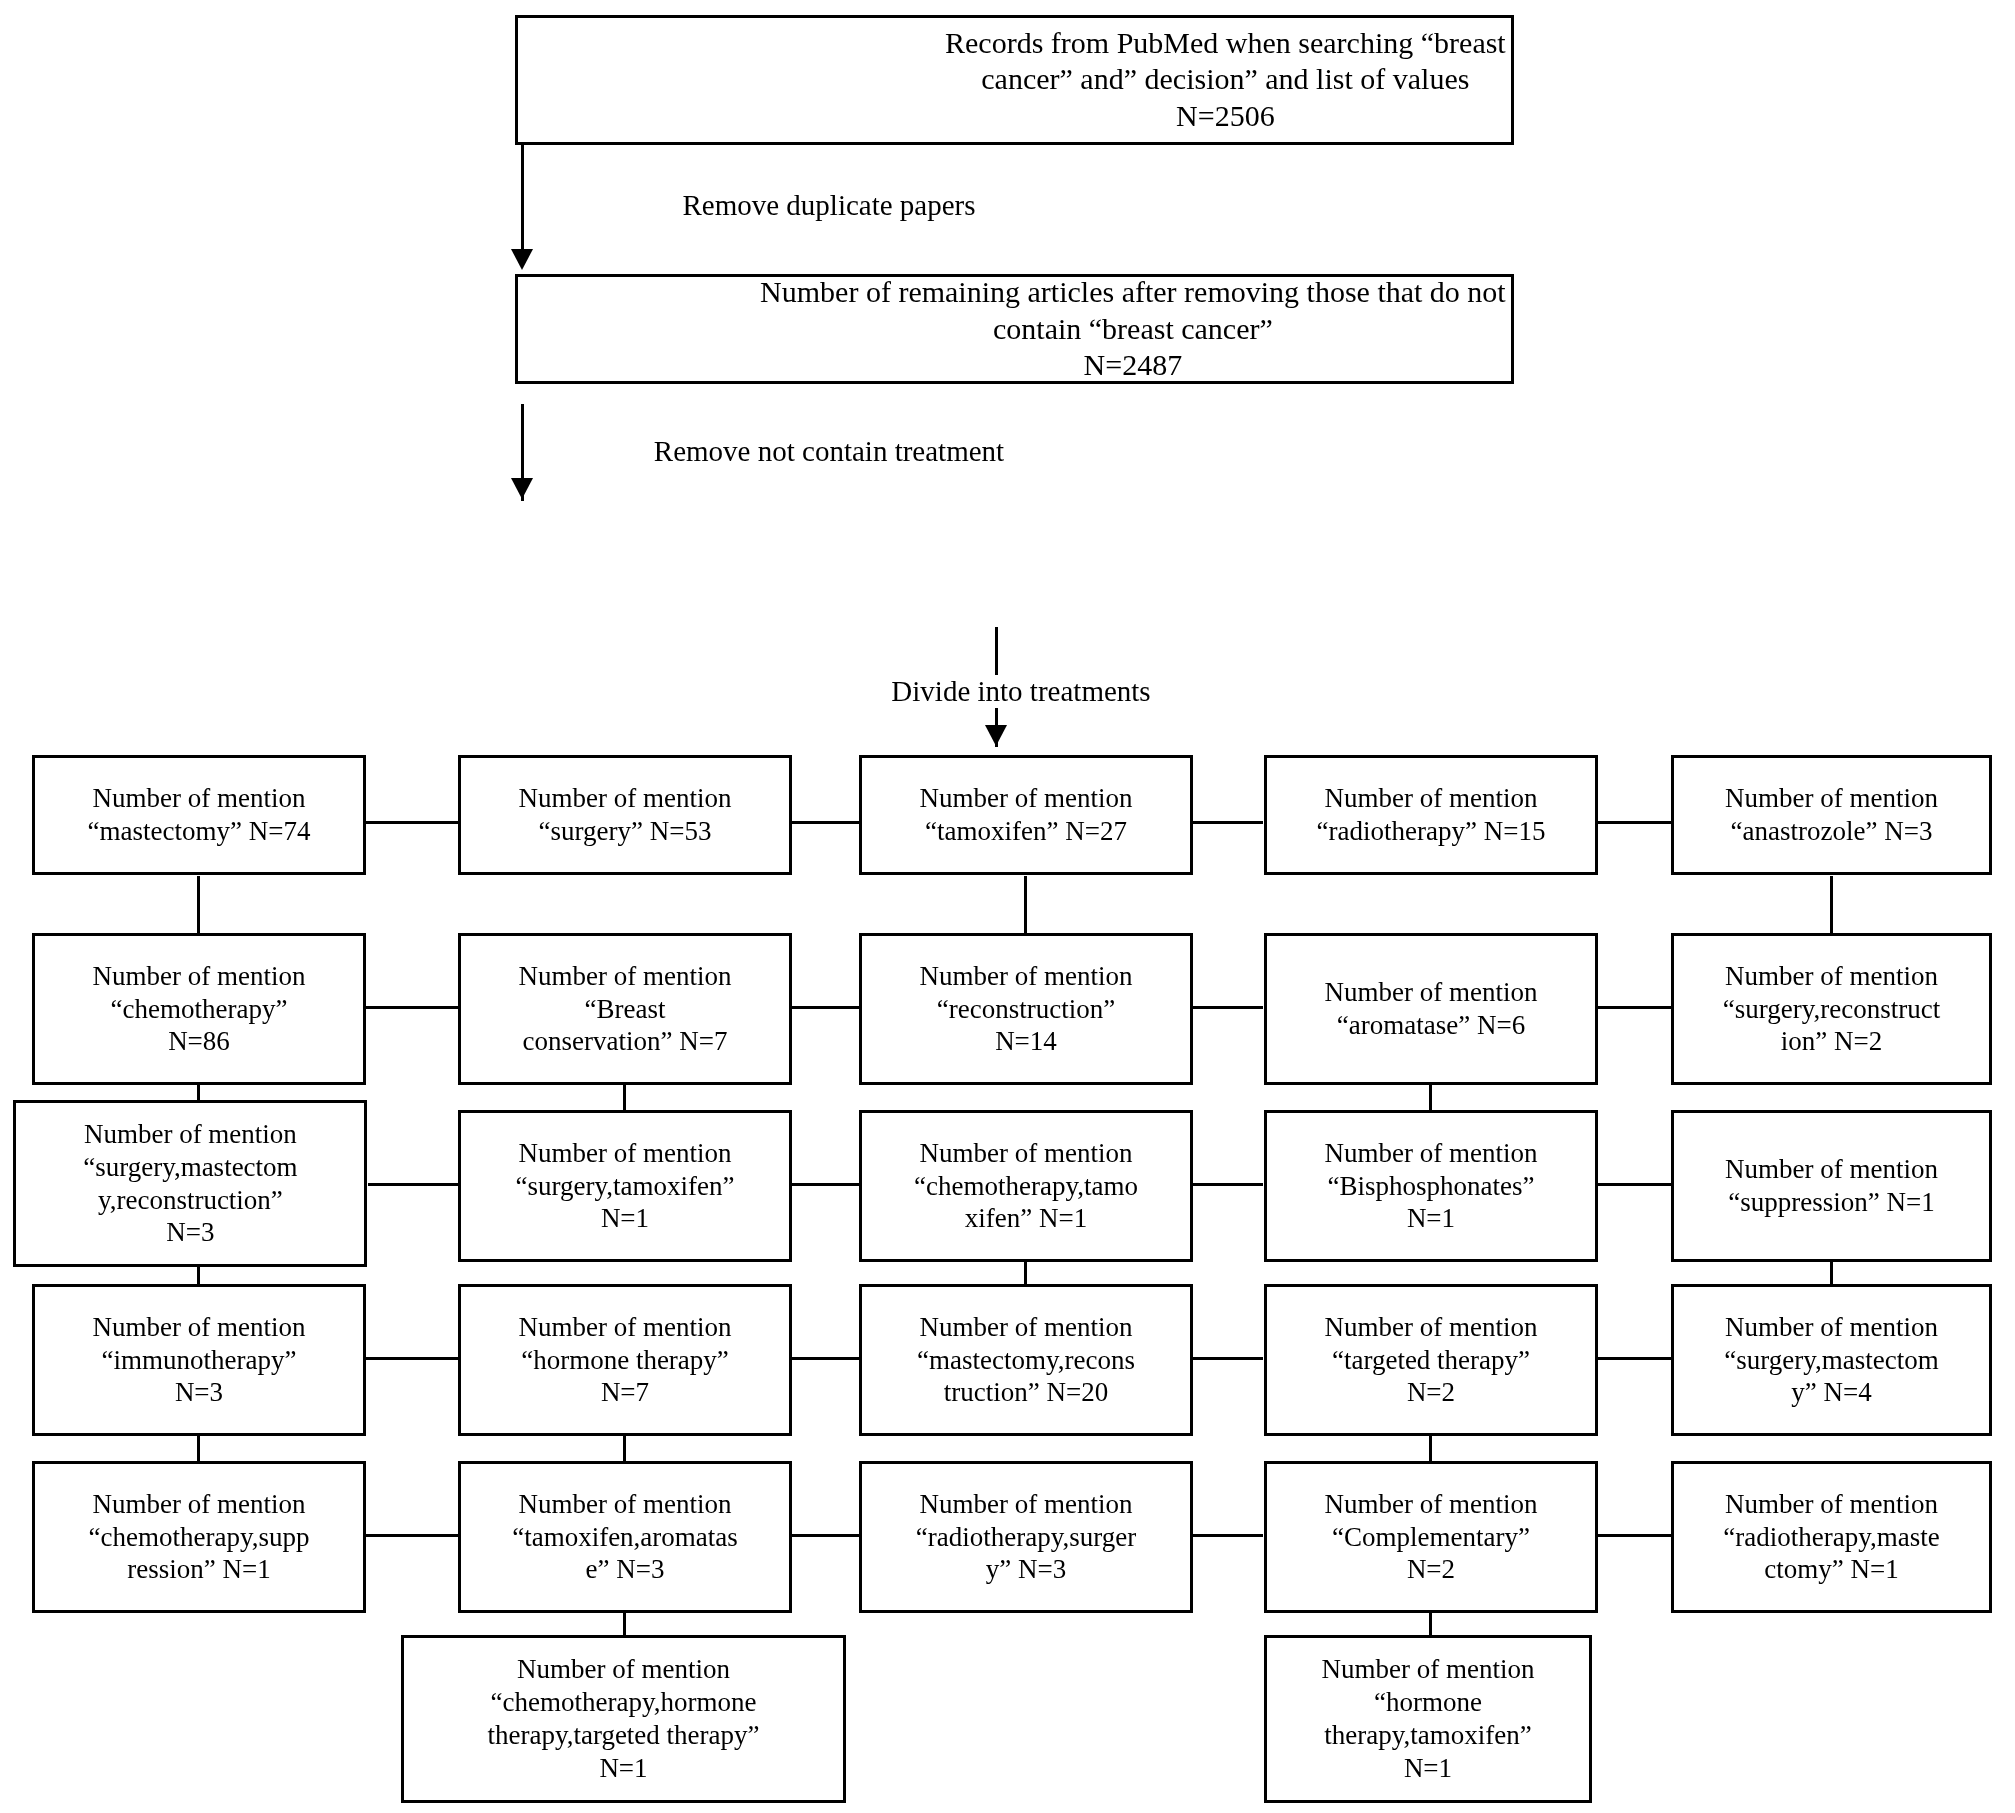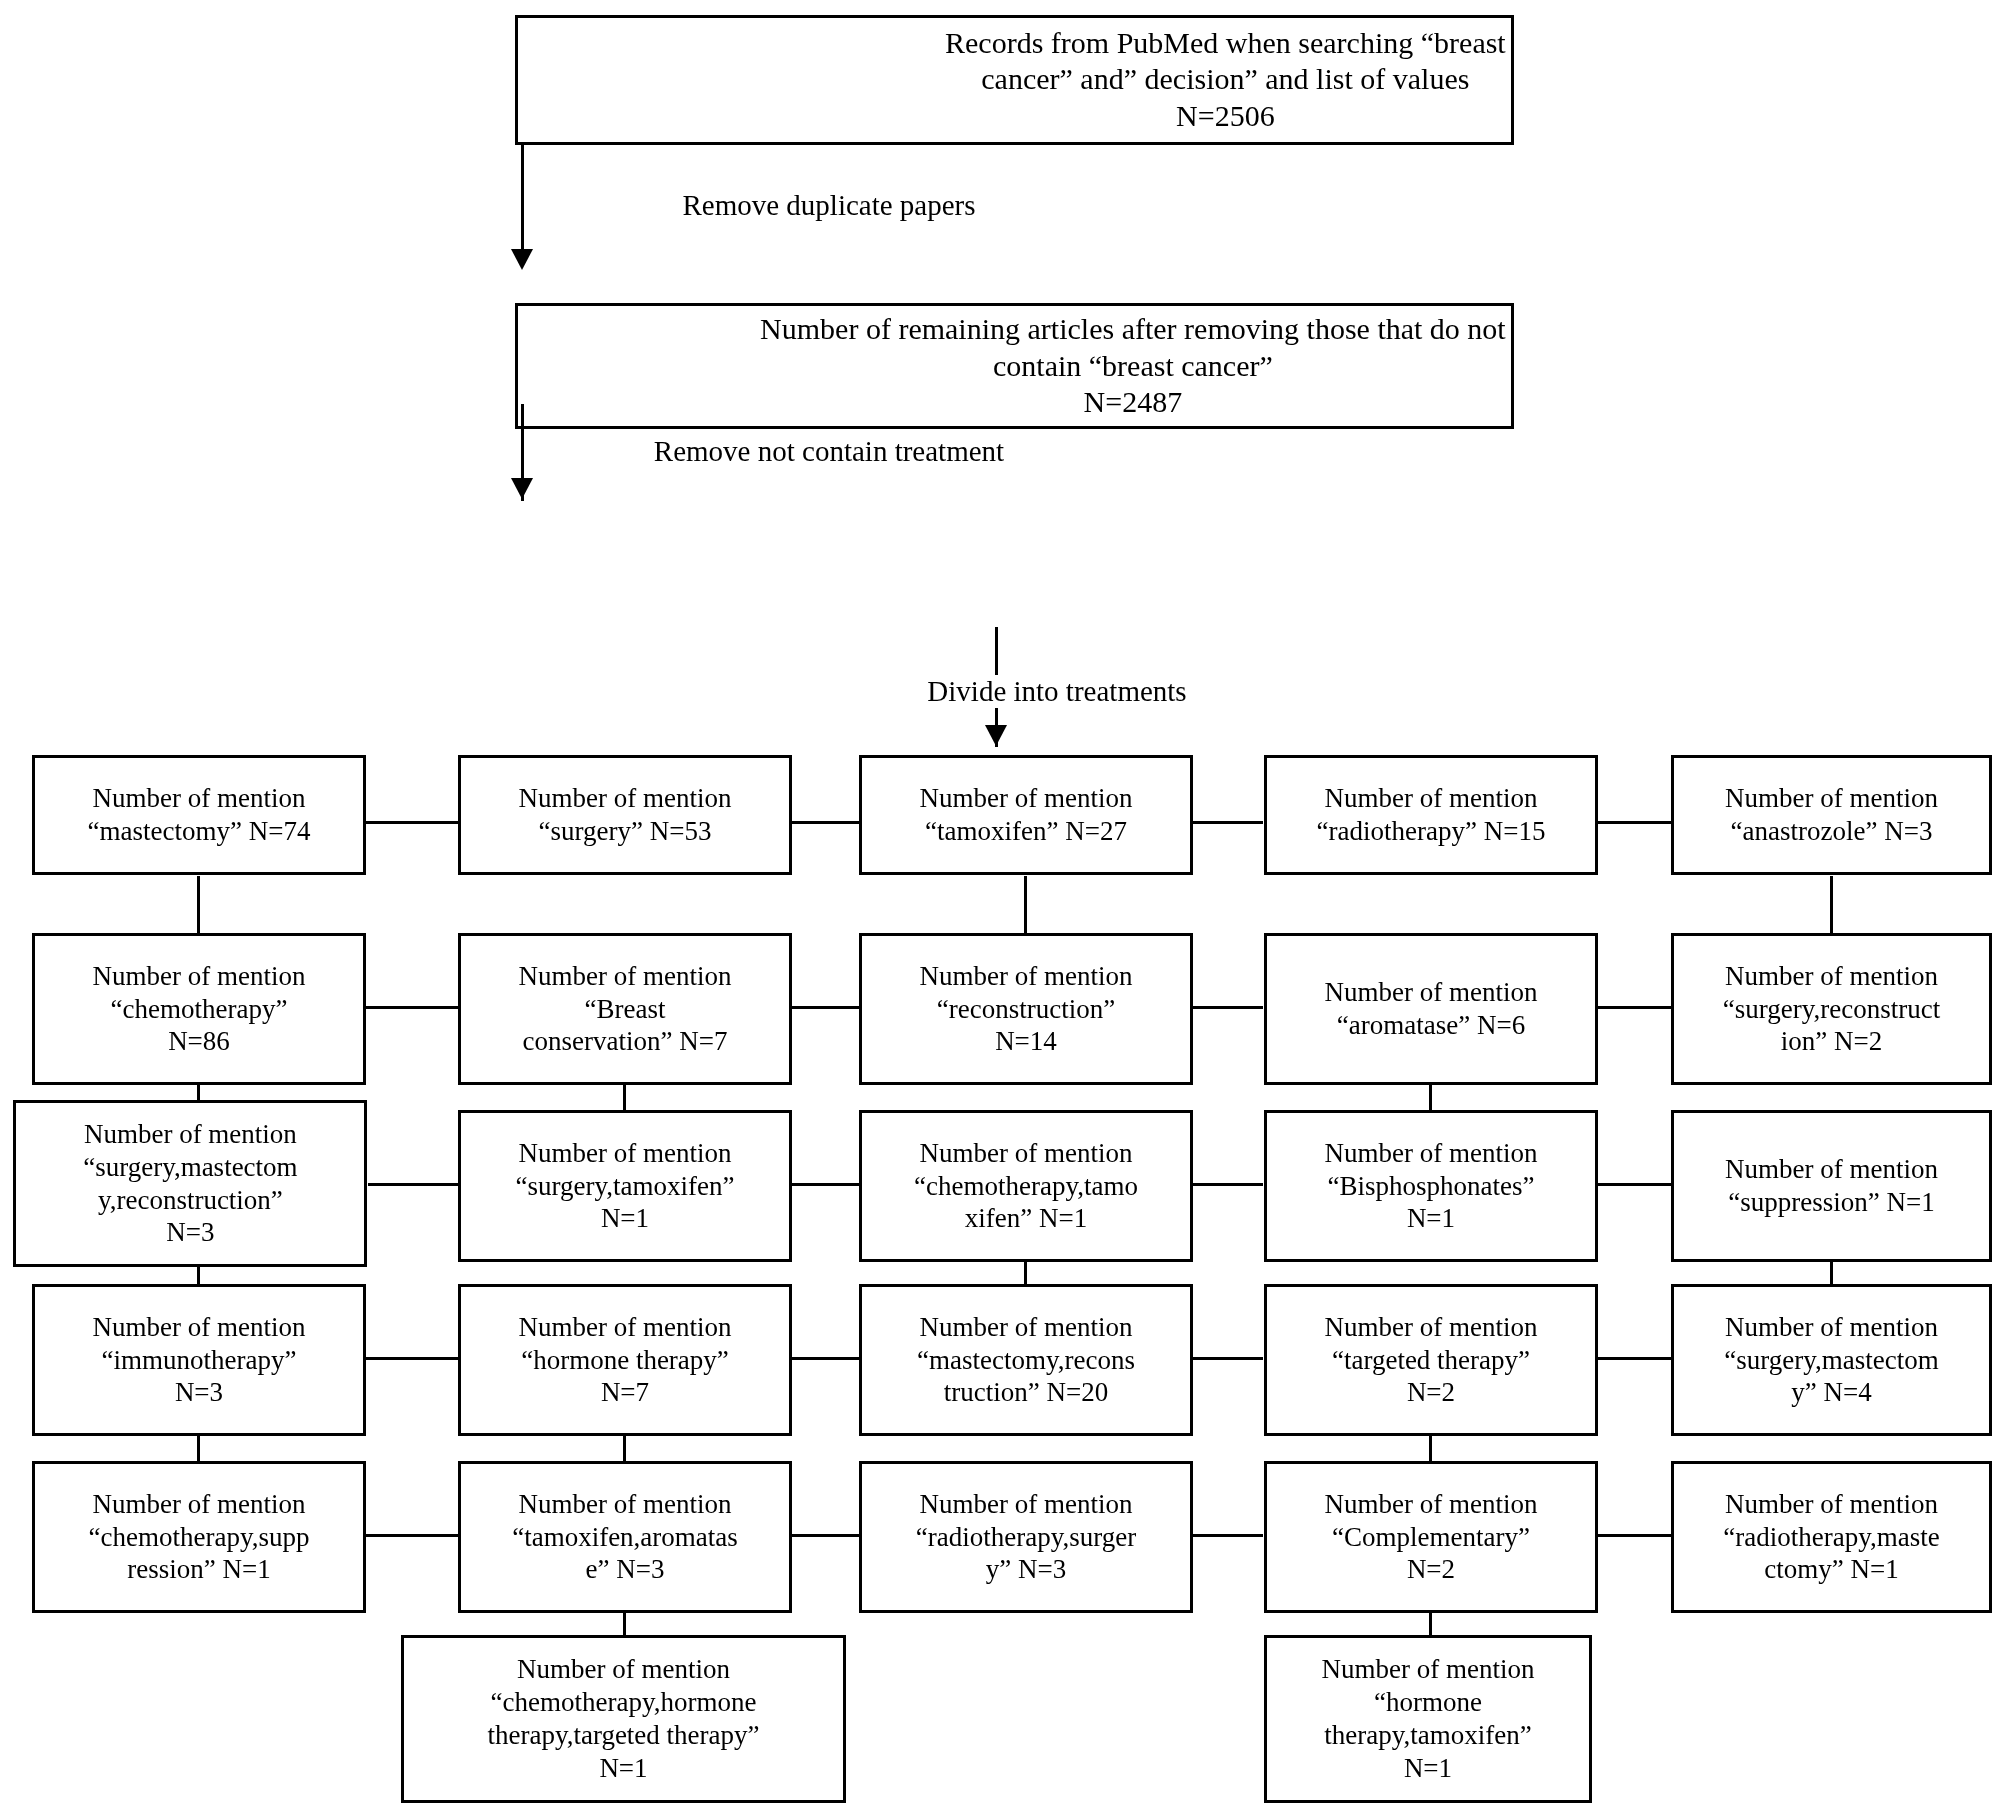--- a/index.html
+++ b/index.html
@@ -76,34 +76,34 @@
   <div class="box stage" style="left:515px; top:14.7px; width:999px; height:130px;">
     <span class="txt">Records from PubMed when searching “breast
 cancer” and” decision” and list of values
 N=2506</span>
   </div>
 
   <div class="vline" style="left:521px; top:145px; height:106px;"></div>
   <div class="arrowhead" style="left:511px; top:249px;"></div>
   <div class="edge-label" style="left:829px; top:189px; transform:translateX(-50%);">Remove  duplicate papers</div>
 
-  <div class="box stage" style="left:515px; top:274px; width:999px; height:126px;margin-top:29px;">
+  <div class="box stage" style="left:515px; top:274px; width:999px; height:110px;">
     <span class="txt">Number of remaining articles after removing those that do not
 contain  “breast cancer”
 N=2487</span>
   </div>
 
   <div class="vline" style="left:521px; top:404px; height:97px;"></div>
   <div class="arrowhead" style="left:511px; top:478px;"></div>
   <div class="edge-label" style="left:829px; top:435px; transform:translateX(-50%);">Remove not contain treatment</div>
 
 
   <div class="vline" style="left:995px; top:627px; height:120px;"></div>
   <div class="arrowhead" style="left:985px; top:725px;"></div>
-  <div class="edge-label" style="left:1057px; top:675px; transform:translateX(-50%);">Divide into treatments</div>
+  <div class="edge-label" style="left:1021px; top:675px; transform:translateX(-50%);">Divide into treatments</div>
 
   <div class="box cell" style="left:32px; top:755px; width:334px; height:120px;">
     <span class="txt">Number of mention
 “mastectomy” N=74</span>
   </div>
   <div class="box cell" style="left:458px; top:755px; width:334px; height:120px;">
     <span class="txt">Number of mention
 “surgery” N=53</span>
   </div>
   <div class="box cell" style="left:859px; top:755px; width:334px; height:120px;">

